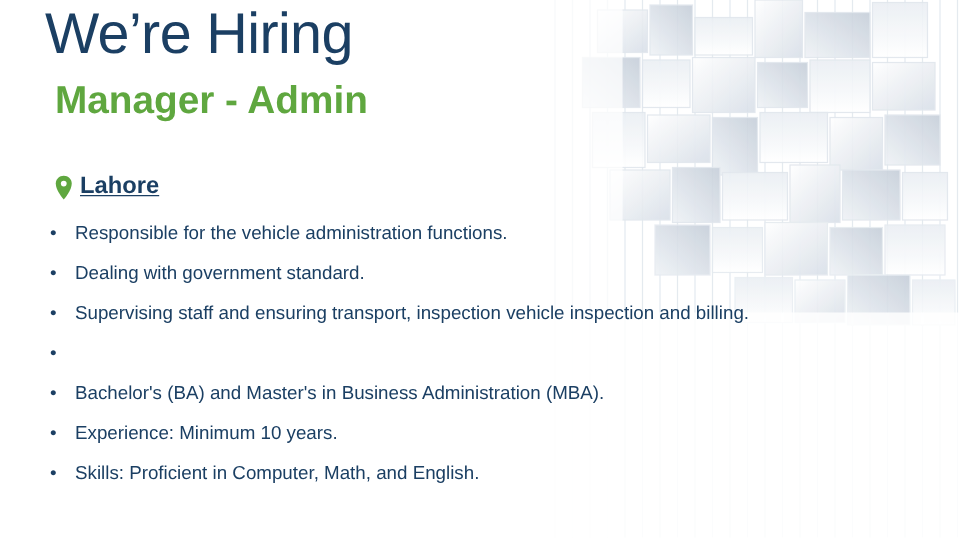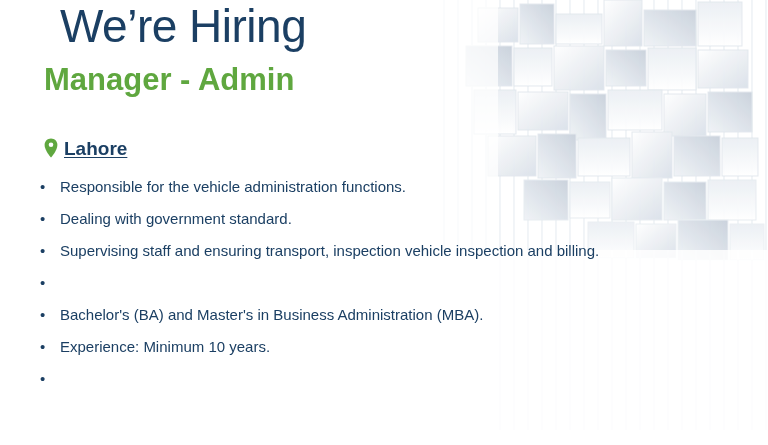--- a/index.html
+++ b/index.html
@@ -31,21 +31,21 @@
     overflow: hidden;
     pointer-events: none;
   }
   .bg-art svg {
     display: block;
   }
 
   
   .headline {
     position: absolute;
-    left: 60px;
+    left: 36px;
     top: 2px;
     font-size: 46px;
     line-height: 1.08;
     font-weight: normal;
     color: #1b3f63;
     letter-spacing: -0.5px;
     white-space: nowrap;
   }
   .subhead {
     position: absolute;
@@ -57,21 +57,21 @@
     color: #5fa73f;
     white-space: nowrap;
   }
 
   
   .location-row {
     position: absolute;
     left: 44px;
     top: 138px;
     display: flex;
-    align-items: flex-start;
+    align-items: flex-end;
     gap: 6px;
   }
   .pin-icon {
     width: 14px;
     height: 20px;
     display: block;
   }
   .location-text {
     font-size: 19px;
     font-weight: bold;
@@ -243,16 +243,17 @@
     <li class="bullet">
       <span class="bullet-mark">•</span>
       <span class="bullet-text">Bachelor's (BA) and Master's in Business Administration (MBA).</span>
     </li>
     <li class="bullet">
       <span class="bullet-mark">•</span>
       <span class="bullet-text">Experience: Minimum 10 years.</span>
     </li>
     <li class="bullet">
       <span class="bullet-mark">•</span>
+      <span class="bullet-text">Skills: Proficient in Computer, Math, and English.</span>
     </li>
   </ul>
 
 </div>
 
 </body></html>

